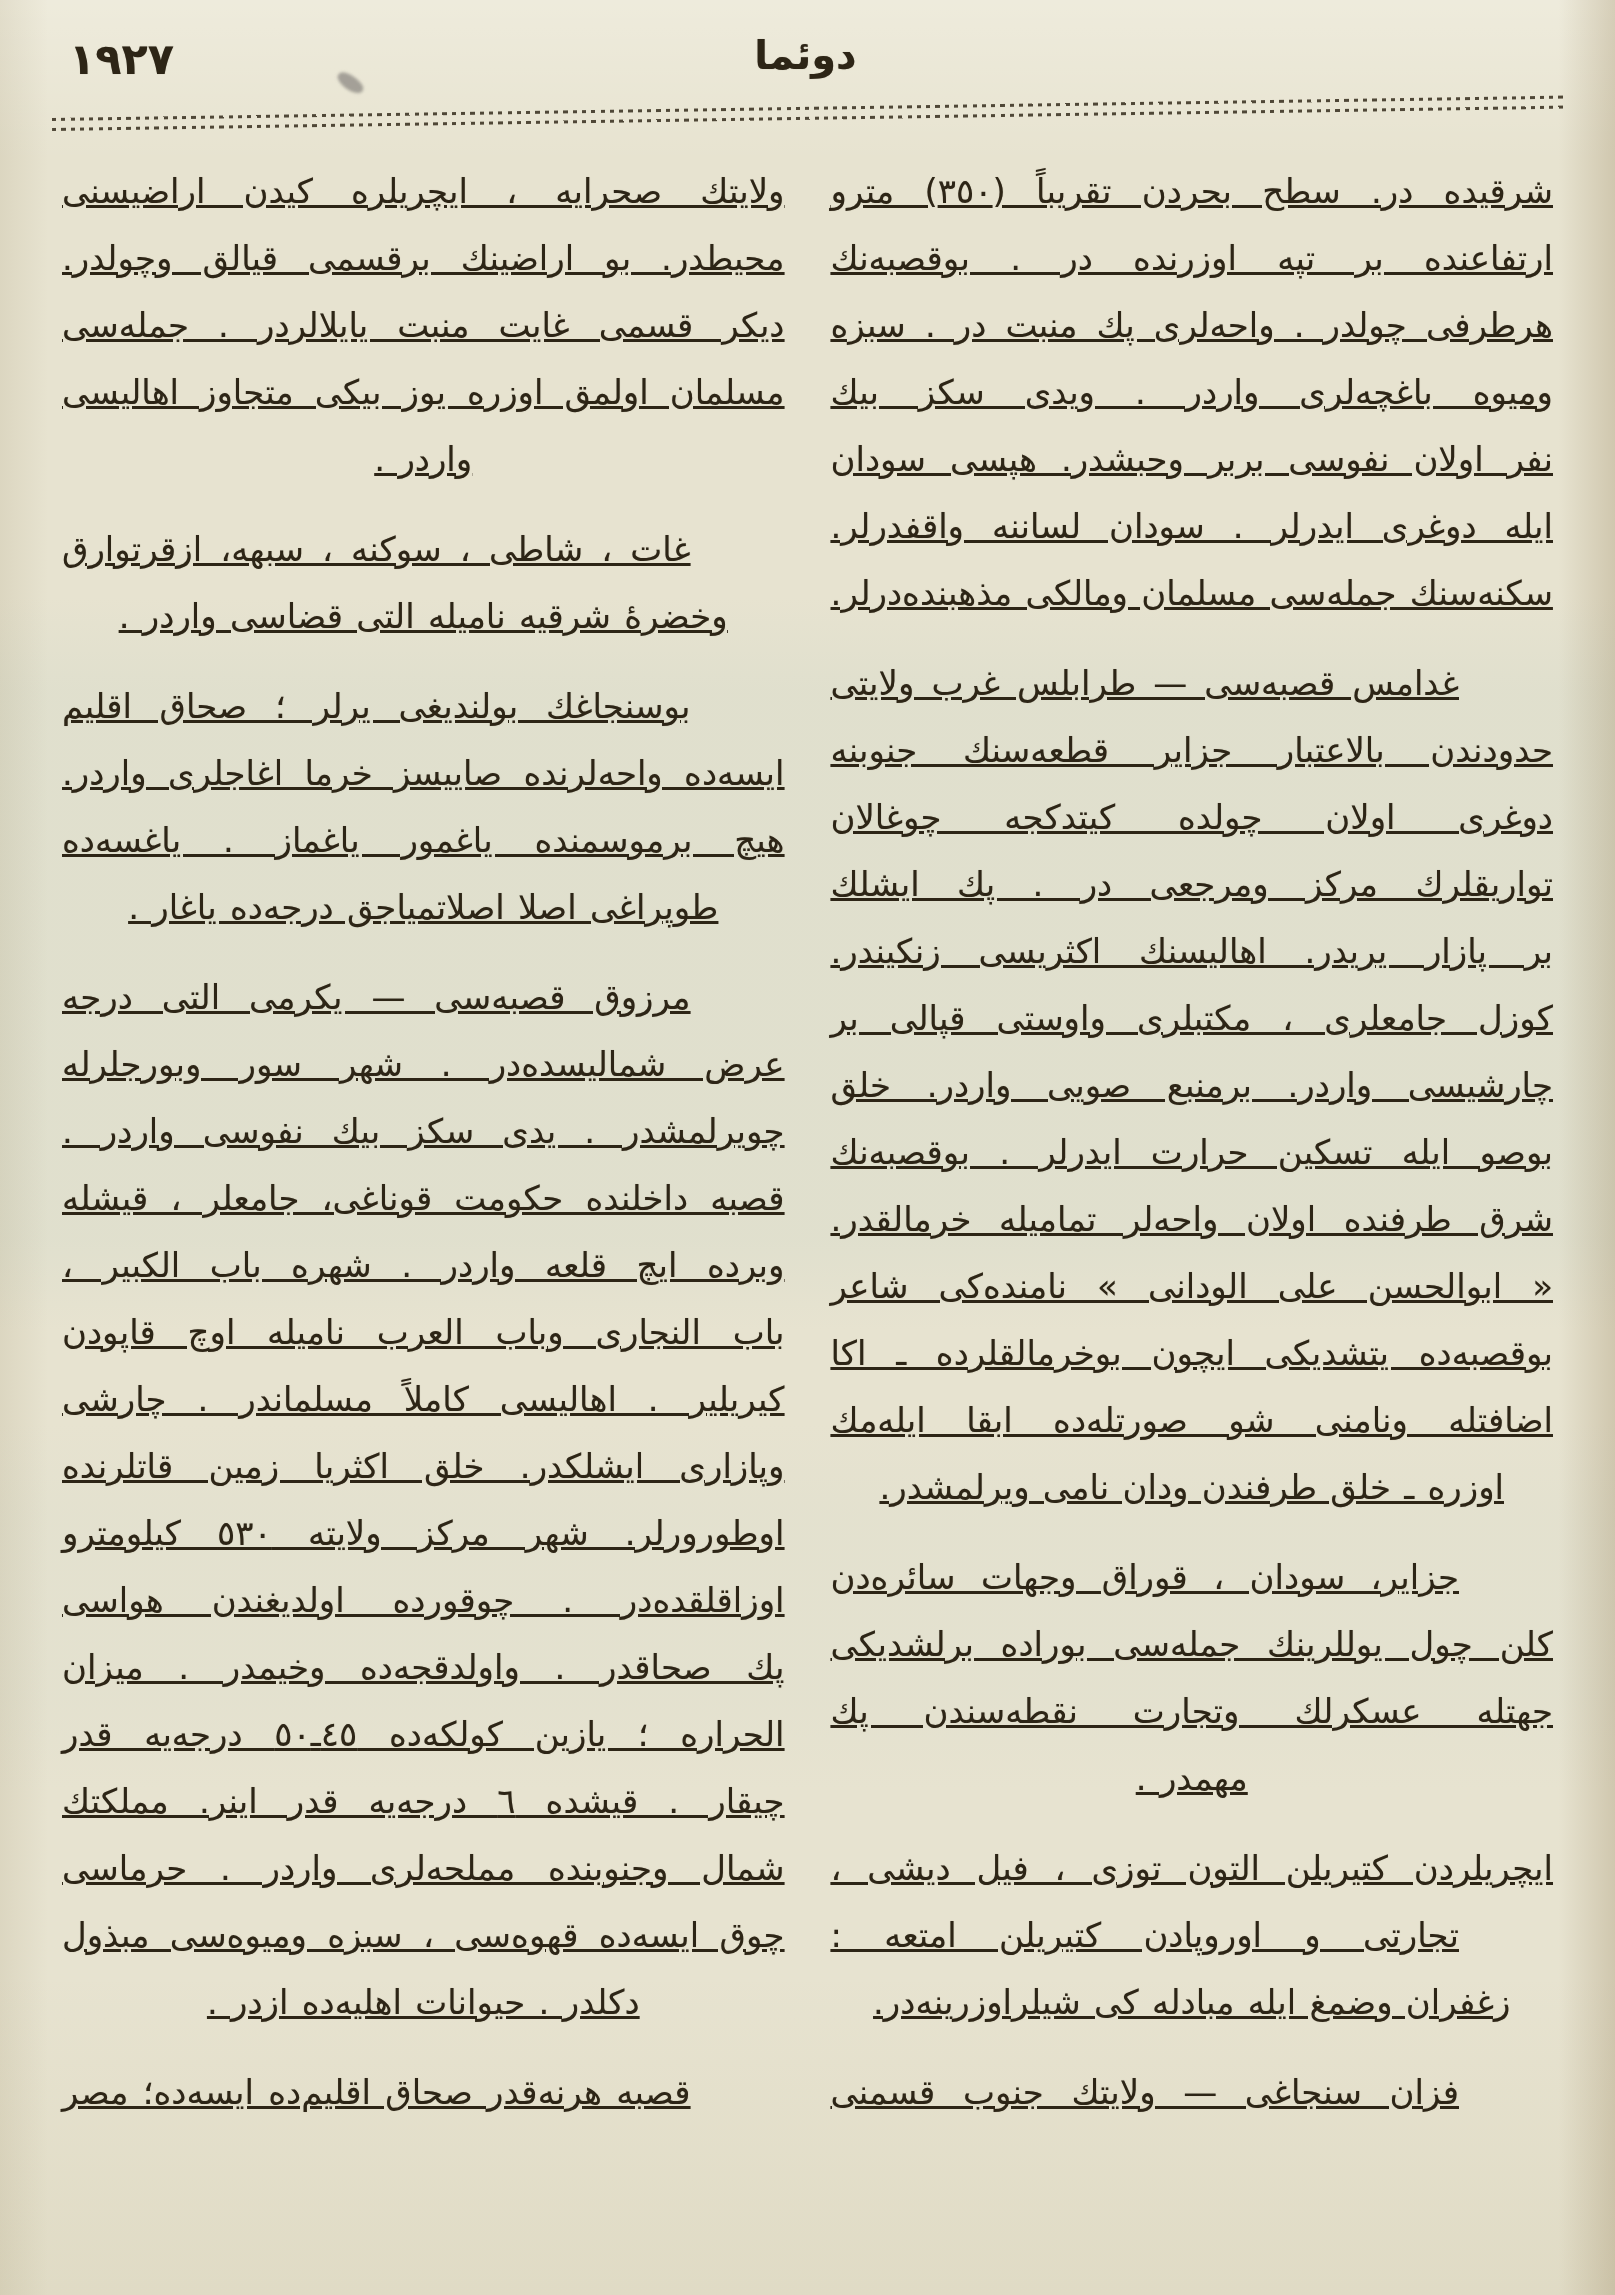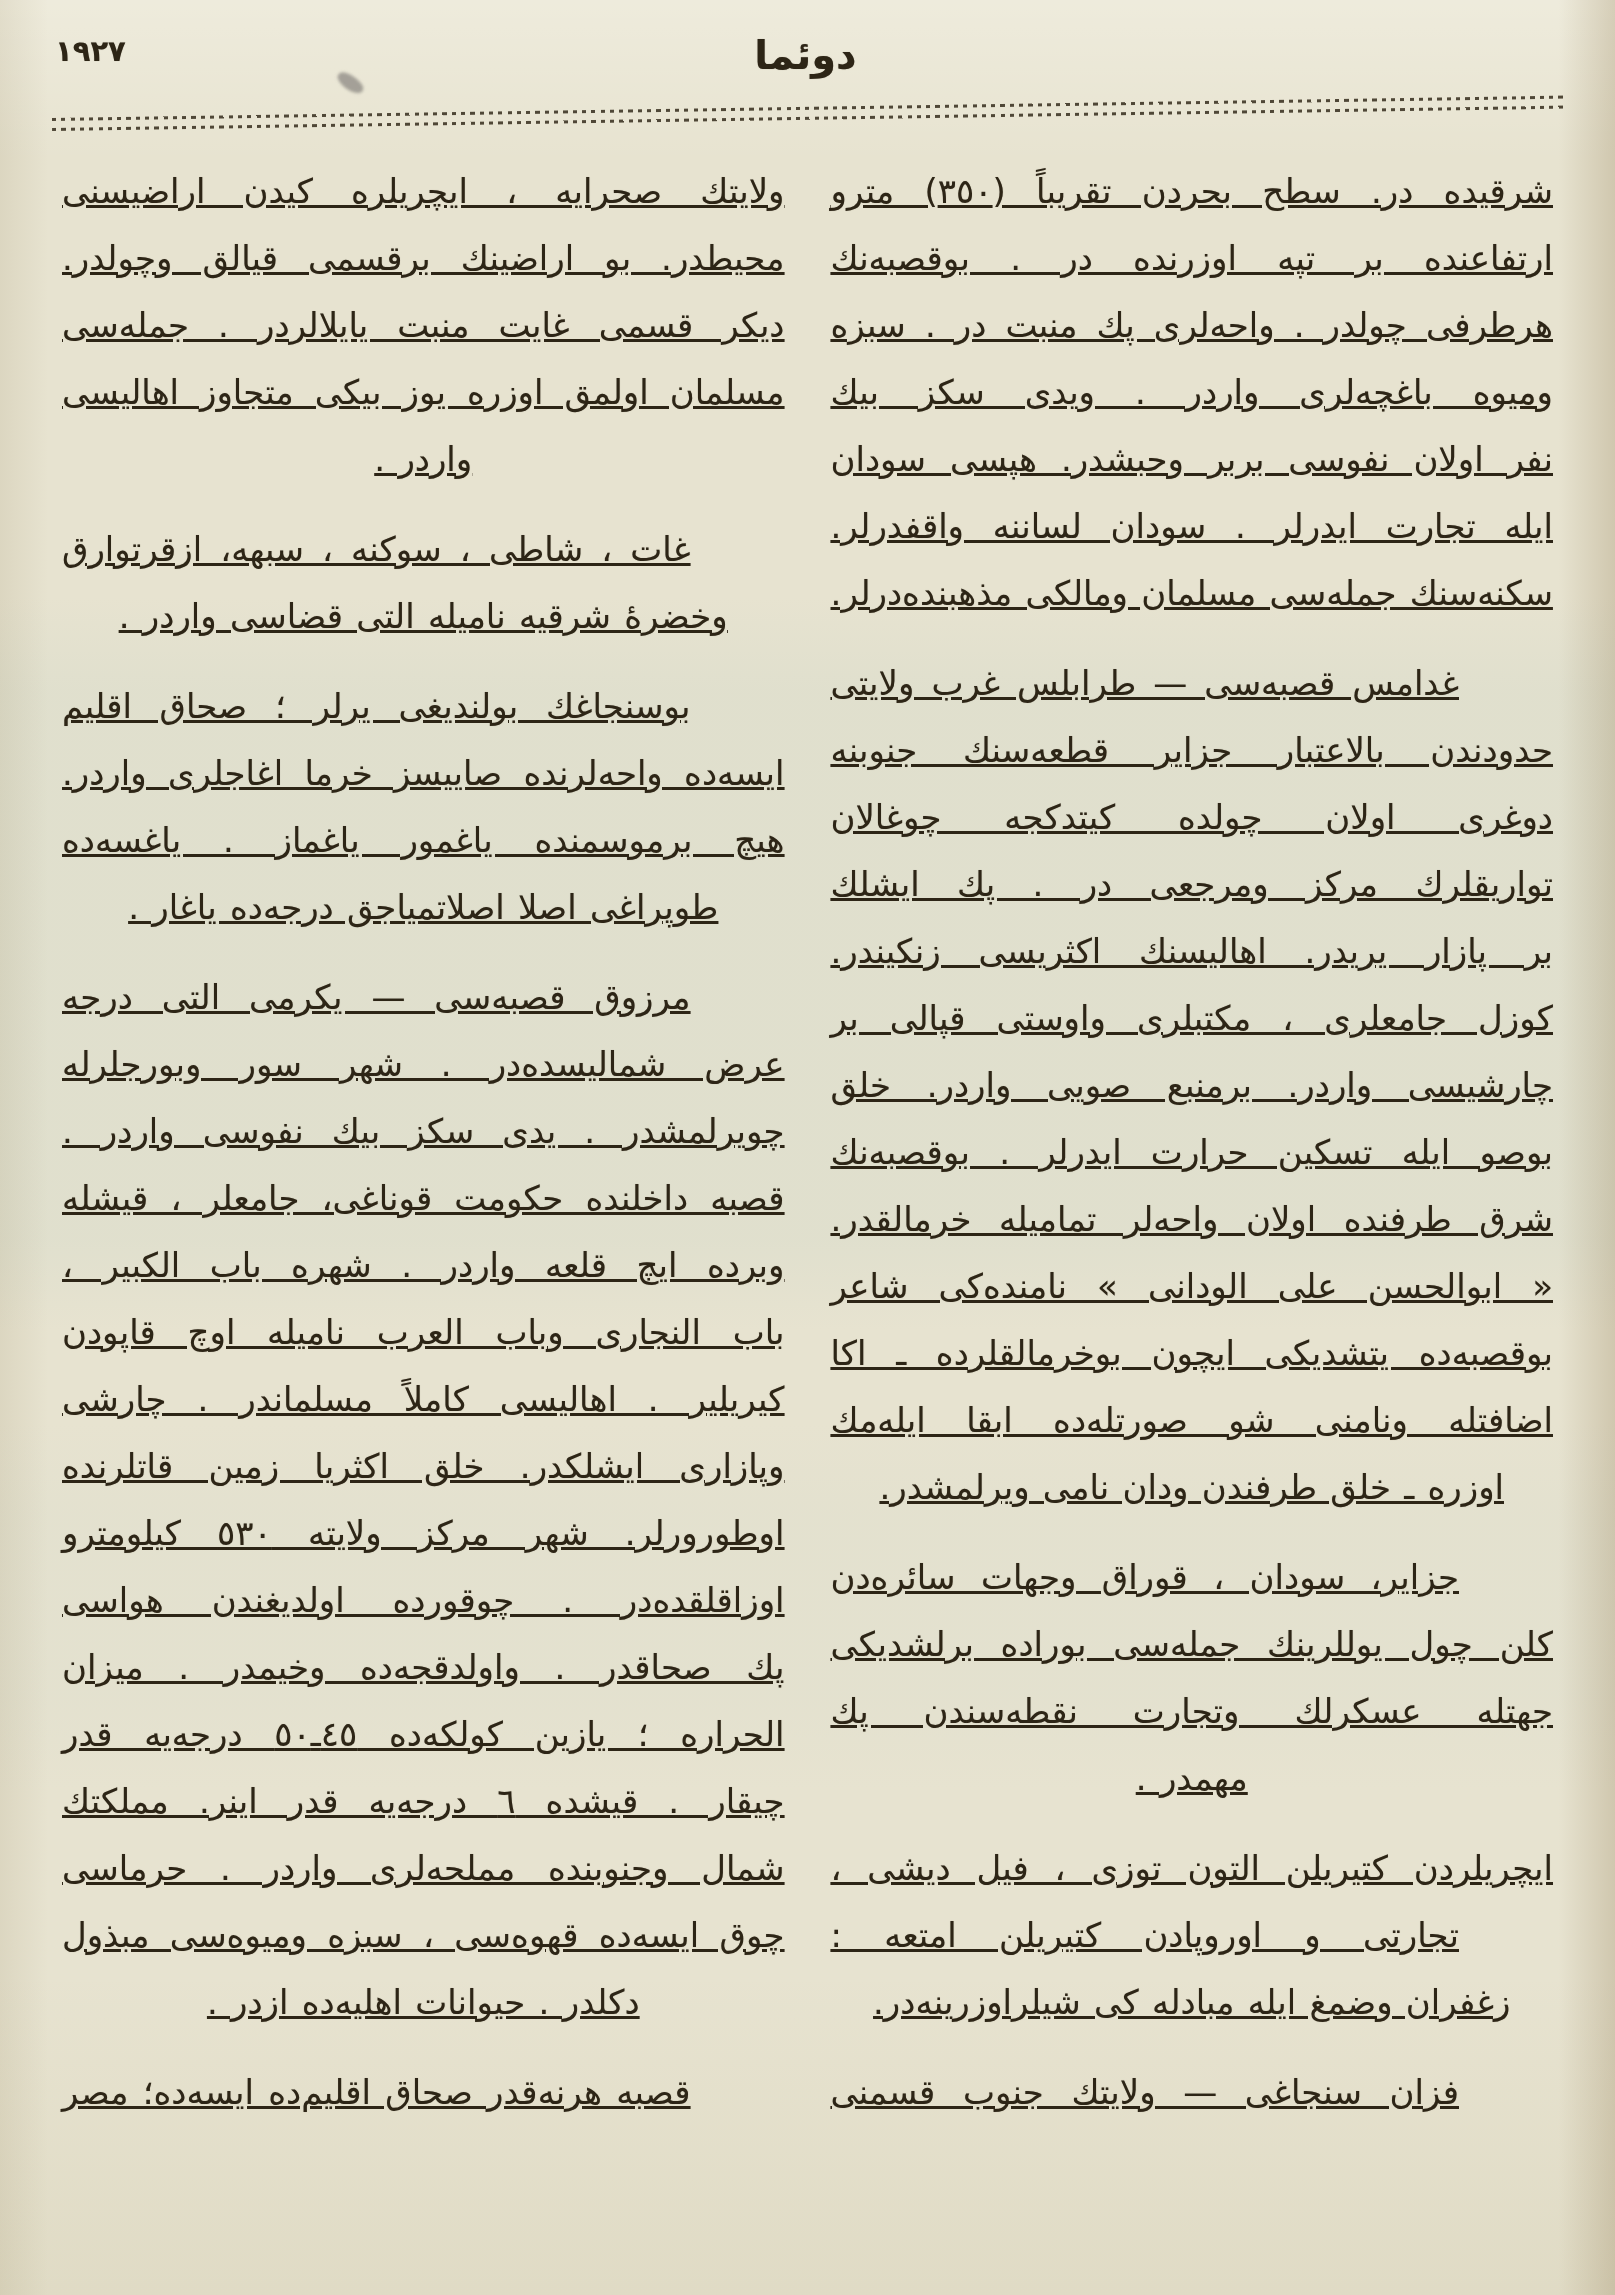--- a/index.html
+++ b/index.html
@@ -11,22 +11,22 @@
       linear-gradient(270deg, rgba(125,100,55,0.22) 0, rgba(125,100,55,0) 3.5%),
       linear-gradient(180deg, rgba(255,255,248,0.30) 0, rgba(255,255,248,0) 7%),
       linear-gradient(180deg, transparent 26%, rgba(188,205,192,0.16) 30%, rgba(188,205,192,0.16) 54%, transparent 58%),
       linear-gradient(180deg, transparent 62%, rgba(196,208,196,0.10) 66%, rgba(196,208,196,0.10) 74%, transparent 78%),
       linear-gradient(180deg, transparent 86%, rgba(160,148,100,0.10) 100%);
     font-family:"DejaVu Sans", sans-serif;
     color:#2d2516;
     direction:rtl;
   }
   .page-number{
-    position:absolute;left:55px;top:34px;
-    font-size:29px;font-weight:700;letter-spacing:5px;
+    position:absolute;left:69px;top:34px;
+    font-size:43px;font-weight:700;letter-spacing:5px;
     direction:ltr;
     text-shadow:0 0 0.8px rgba(45,37,22,.4);
   }
   .running-head{
     position:absolute;left:50%;top:32px;transform:translateX(-52%);
     font-size:40px;font-weight:700;
     text-shadow:0 0 0.8px rgba(45,37,22,.45);
   }
   .header-rule{
     position:absolute;left:52px;right:49px;top:118px;height:13.5px;
@@ -75,21 +75,21 @@
 <div class="ink-smudge"></div>
 
 <div class="columns">
   <div class="column">
       <div class="para">
         <div class="line">شرقيده در. سطح بحردن تقريباً (٣٥٠) مترو</div>
         <div class="line">ارتفاعنده بر تپه اوزرنده در . بوقصبه‌نك</div>
         <div class="line">هرطرفى چولدر . واحه‌لرى پك منبت در . سبزه</div>
         <div class="line">وميوه باغچه‌لرى واردر . ويدى سكز بيك</div>
         <div class="line">نفر اولان نفوسى بربر وحبشدر. هپسى سودان</div>
-        <div class="line">ايله تجارت ايدرلر . سودان لساننه واقفدرلر.</div>
+        <div class="line">ايله دوغرى ايدرلر . سودان لساننه واقفدرلر.</div>
         <div class="line last">سكنه‌سنك جمله‌سى مسلمان ومالكى مذهبنده‌درلر.</div>
       </div>
       <div class="para">
         <div class="line first">غدامس قصبه‌سى — طرابلس غرب ولايتى</div>
         <div class="line">حدودندن بالاعتبار جزاير قطعه‌سنك جنوبنه</div>
         <div class="line">دوغرى اولان چولده كيتدكجه چوغالان</div>
         <div class="line">تواريقلرك مركز ومرجعى در . پك ايشلك</div>
         <div class="line">بر پازار يريدر. اهاليسنك اكثريسى زنكيندر.</div>
         <div class="line">كوزل جامعلرى ، مكتبلرى واوستى قپالى بر</div>
         <div class="line">چارشيسى واردر. برمنبع صويى واردر. خلق</div>

